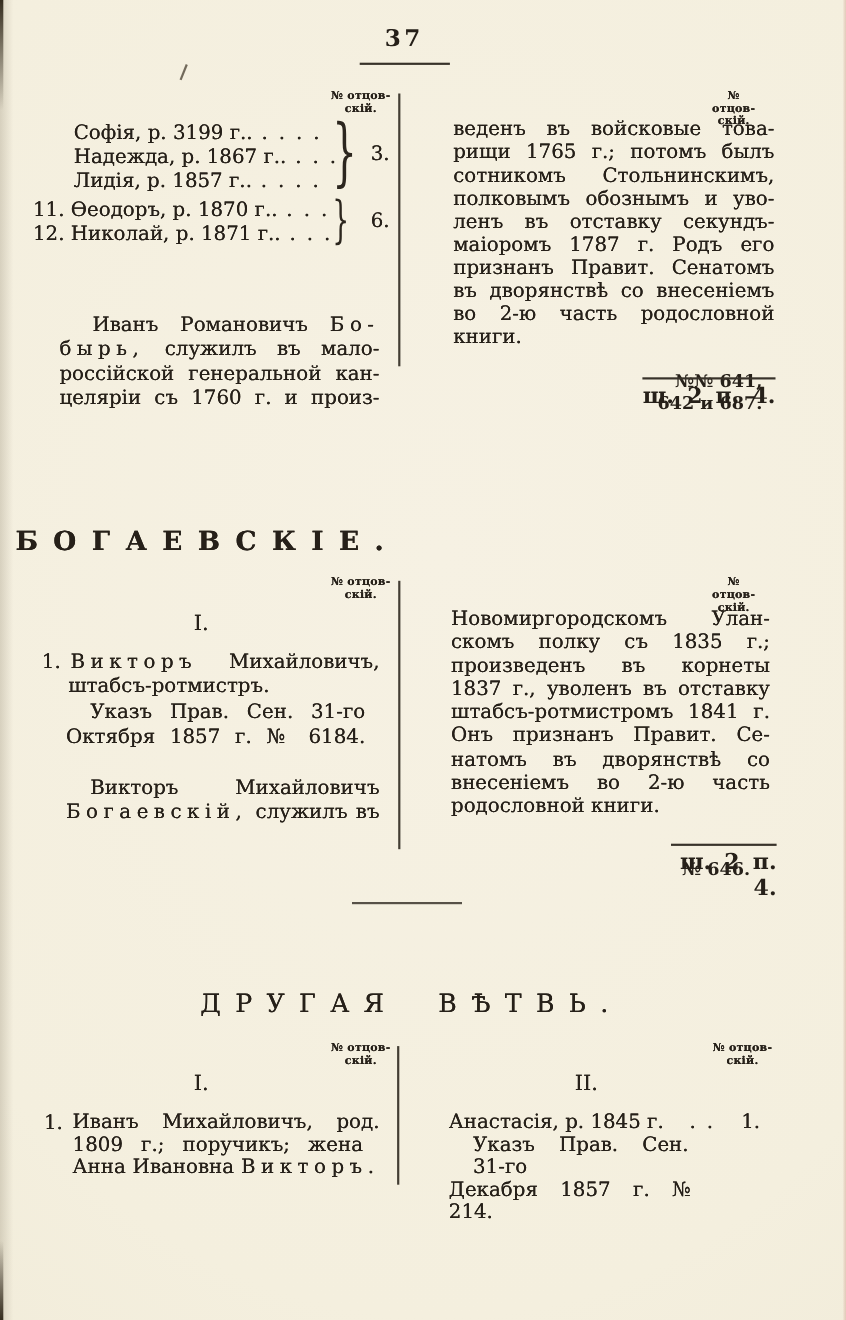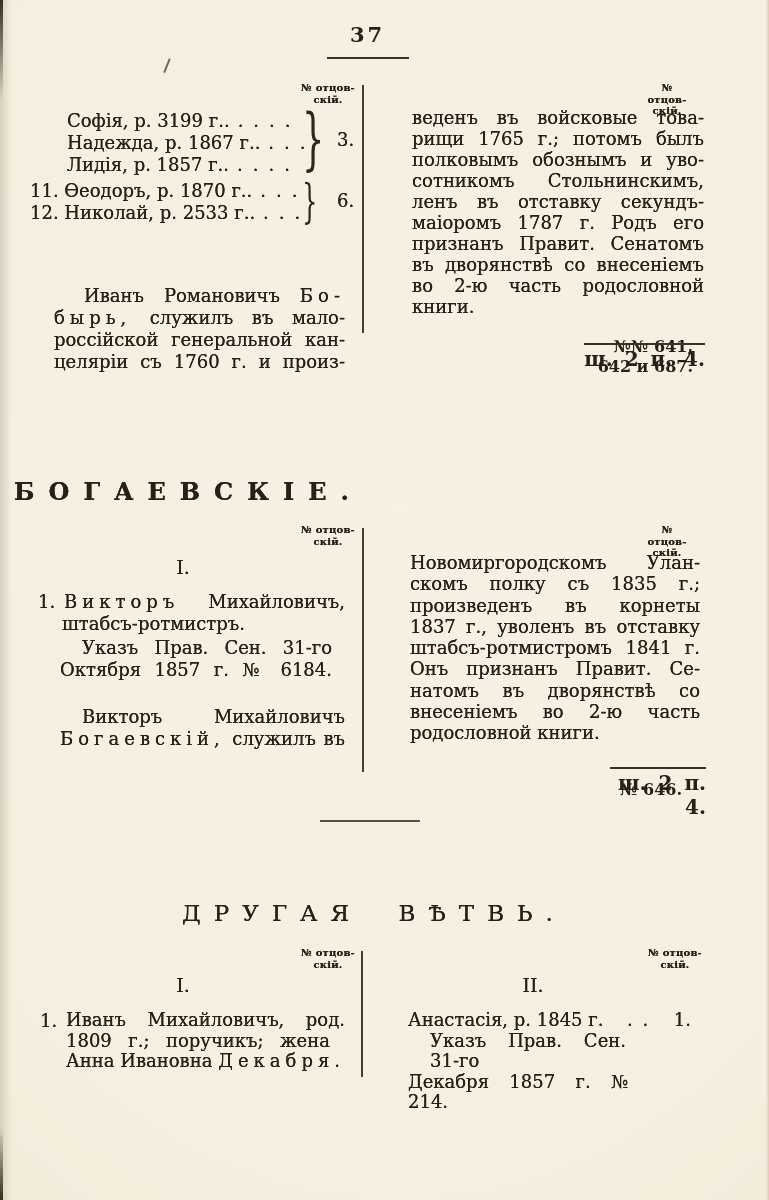--- a/index.html
+++ b/index.html
@@ -59,37 +59,37 @@
   <div class="abs body-text" style="left:67px;top:110px;width:250px;">
     <div><span>Софія, р. 3199 г..</span><span class="dots">....</span></div>
     <div><span>Надежда, р. 1867 г..</span><span class="dots">...</span></div>
     <div><span>Лидія, р. 1857 г..</span><span class="dots">....</span></div>
   </div>
   <div class="abs brace" style="left:302px;top:106px;font-size:64px;line-height:62px;transform:scale(.55,1.05);">}</div>
   <div class="abs refnum" style="left:337px;top:129px;">3.</div>
 
   <div class="abs body-text" style="left:30px;top:180px;width:287px;">
     <div><span>11. Ѳеодоръ, р. 1870 г..</span><span class="dots">...</span></div>
-    <div><span>12. Николай, р. 2533 г..</span><span class="dots">...</span></div>
+    <div><span>12. Николай, р. 1871 г..</span><span class="dots">...</span></div>
   </div>
   <div class="abs brace" style="left:302px;top:179px;font-size:44px;line-height:42px;transform:scale(.55,1.05);">}</div>
   <div class="abs refnum" style="left:337px;top:190px;">6.</div>
 
   <div class="abs body-text" style="left:54px;top:249px;width:291px;">
     <div class="j" style="text-indent:30px;margin-top:36px;"><span>Иванъ Романовичъ</span> <span class="sperr">Бо-</span></div>
     <div class="j"><span class="sperr">бырь,</span> <span>служилъ въ мало-</span></div>
     <div class="j">россійской генеральной кан-</div>
     <div class="j">целяріи съ 1760 г. и произ-</div>
   </div>
 
   <div class="abs body-text rcol" style="left:412px;top:107px;width:292px;">
     <div class="j">веденъ въ войсковые това-</div>
     <div class="j">рищи 1765 г.; потомъ былъ</div>
+    <div class="j">сотникомъ Стольнинскимъ,</div>
     <div class="j">полковымъ обознымъ и уво-</div>
-    <div class="j">сотникомъ Стольнинскимъ,</div>
     <div class="j">ленъ въ отставку секундъ-</div>
     <div class="j">маіоромъ 1787 г. Родъ его</div>
     <div class="j">признанъ Правит. Сенатомъ</div>
     <div class="j">въ дворянствѣ со внесеніемъ</div>
     <div class="j">во 2-ю часть родословной</div>
     <div>книги.</div>
   </div>
   <div class="abs refblock" style="left:560px;top:305px;width:133px;">
     <div>№№ 641,</div>
     <div>642 и 687.</div>
@@ -154,21 +154,21 @@
   </div>
   <div class="abs vline" style="left:361px;top:951px;height:126px;"></div>
 
   <div class="abs roman" style="left:0;top:974px;width:366px;">I.</div>
   <div class="abs roman" style="left:408px;top:974px;width:250px;">II.</div>
 
   <div class="abs body-text refnum" style="left:40px;top:1010px;">1.</div>
   <div class="abs body-text" style="left:66px;top:1010px;width:279px;line-height:20.5px;">
     <div class="j">Иванъ Михайловичъ, род.</div>
     <div class="j" style="width:264px;">1809 г.; поручикъ; жена</div>
-    <div class="j"><span>Анна Ивановна</span> <span class="sperr">Декабря.</span></div>
+    <div class="j"><span>Анна Ивановна</span> <span class="sperr">Викторъ.</span></div>
   </div>
 
   <div class="abs body-text" style="left:408px;top:1010px;width:283px;line-height:20.5px;">
     <div style="display:flex;justify-content:space-between;align-items:baseline;">
       <span>Анастасія, р. 1845 г.</span>
       <span class="dots">..</span>
       <span>1.</span>
     </div>
     <div class="j" style="margin-left:22px;width:196px;">Указъ Прав. Сен. 31-го</div>
     <div class="j" style="width:220px;">Декабря 1857 г. № 214.</div>

